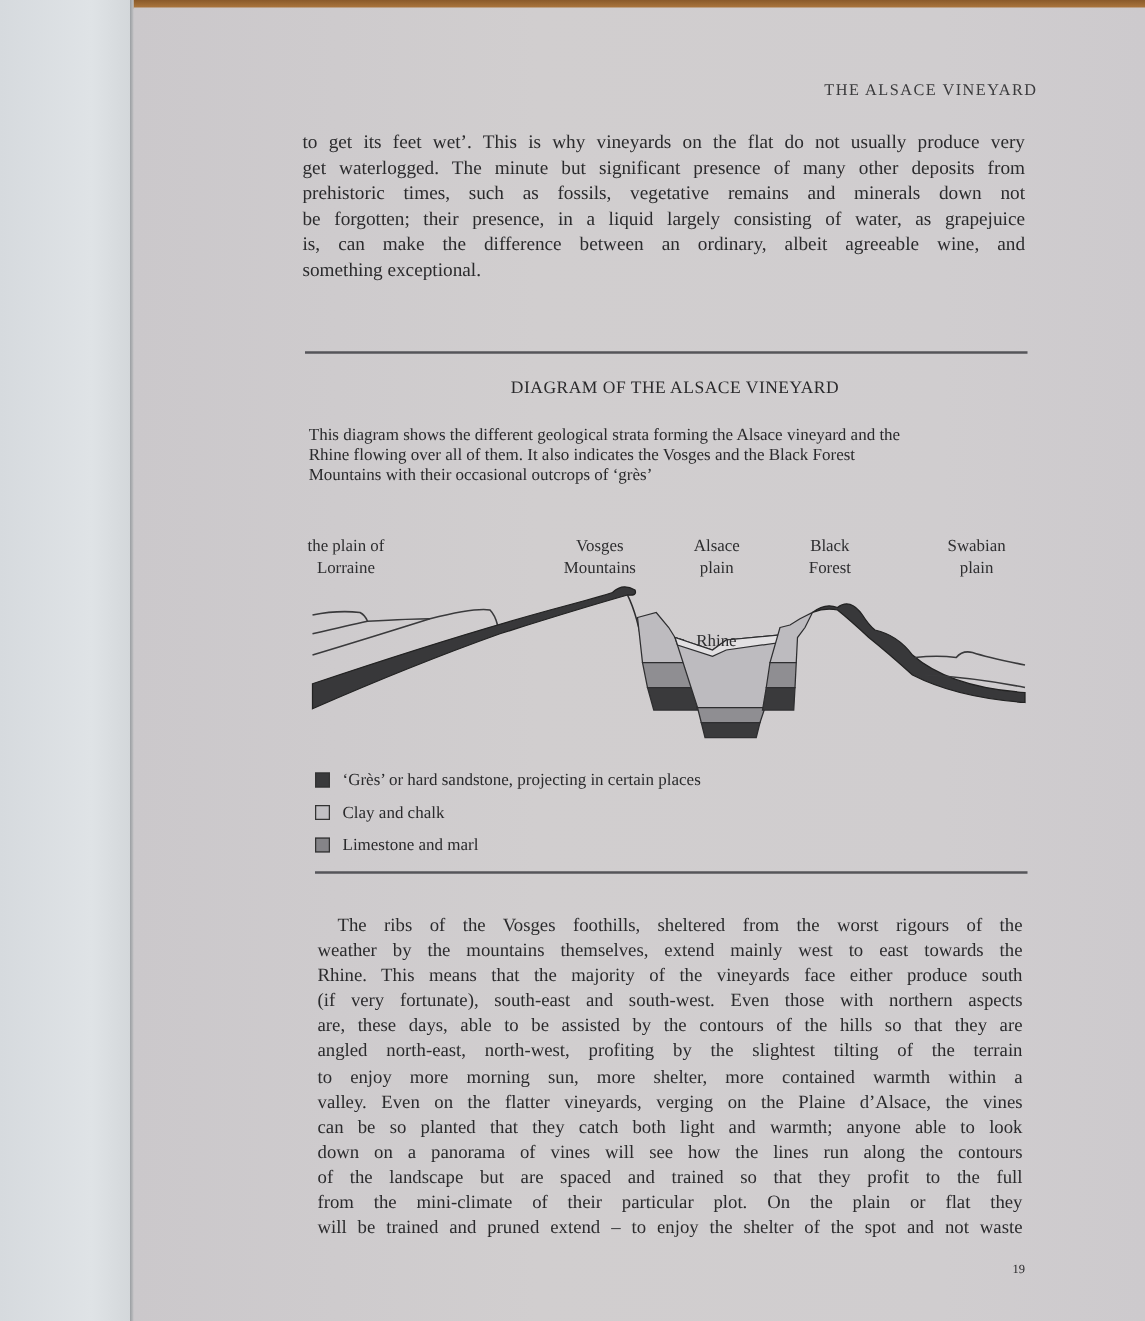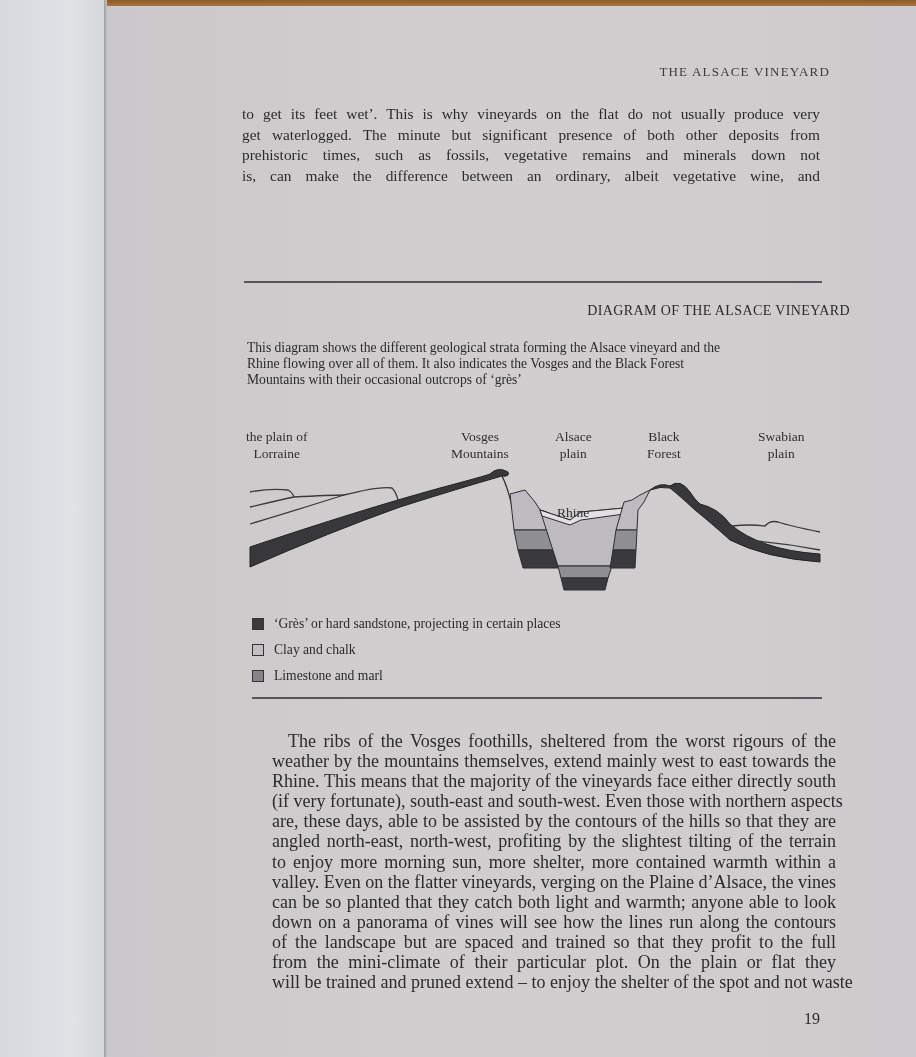--- a/index.html
+++ b/index.html
@@ -32,57 +32,59 @@
     .para {
       position: absolute; font-size: 15.4px; line-height: 20.6px; text-align: justify;
       color: #2b2b2d;
     }
     .para .line { display: block; text-align: justify; text-align-last: justify; white-space: nowrap; }
     .para .line.last { text-align-last: left; }
     .rule {
       position: absolute; height: 1.5px; background: #55555a;
     }
     .diagram-title {
-      position: absolute; left: 230px; width: 620px; top: 303px; text-align: right;
+      position: absolute; left: 230px; width: 620px; top: 303px; text-align: center;
       font-size: 14px; letter-spacing: 0.4px; color: #2a2a2c;
     }
     .caption {
       position: absolute; left: 247px; top: 340px; width: 580px;
       font-size: 13.6px; line-height: 16px; color: #2a2a2c;
     }
     .caption .line { display: block; white-space: nowrap; }
     .dlabel {
       position: absolute; font-size: 13.5px; line-height: 17px; text-align: center; color: #2e2e30;
       white-space: nowrap;
     }
     .dlabel .l { display: block; }
     svg.diagram { position: absolute; left: 240px; top: 462px; }
     .legend { position: absolute; left: 252px; top: 611px; }
     .legend-item { display: flex; align-items: center; height: 26px; font-size: 13.6px; color: #2a2a2c; }
     .swatch { width: 12px; height: 12px; border: 1.5px solid #333; margin-right: 10px; box-sizing: border-box; }
     .page-number {
-      position: absolute; left: 790px; width: 30px; top: 1010px; text-align: right; font-size: 16px; color: #2a2a2c;
+      position: absolute; left: 790px; width: 30px; top: 1010px; text-align: right; font-size: 10px; color: #2a2a2c;
     }
   </style>
 </head>
 <body>
 
 <div class="top-edge"></div>
 <div class="left-page"></div>
 <div class="gutter"></div>
 
 <div class="right-page"></div>
 
 <div class="running-head">THE ALSACE VINEYARD</div>
 
 <div class="para" style="left:242px; top:104px; width:578px;">
   <span class="line">to get its feet wet’. This is why vineyards on the flat do not usually produce very</span>
-  <span class="line">get waterlogged. The minute but significant presence of both other deposits from</span>
+  <span class="line">get waterlogged. The minute but significant presence of many other deposits from</span>
   <span class="line">prehistoric times, such as fossils, vegetative remains and minerals down not</span>
-  <span class="line">is, can make the difference between an ordinary, albeit vegetative wine, and</span>
+  <span class="line">be forgotten; their presence, in a liquid largely consisting of water, as grapejuice</span>
+  <span class="line">is, can make the difference between an ordinary, albeit agreeable wine, and</span>
+  <span class="line last">something exceptional.</span>
 </div>
 
 <div class="rule" style="left:244px; top:281px; width:578px;"></div>
 
 <div class="diagram-title">DIAGRAM OF THE ALSACE VINEYARD</div>
 
 <div class="caption">
   <span class="line">This diagram shows the different geological strata forming the Alsace vineyard and the</span>
   <span class="line">Rhine flowing over all of them. It also indicates the Vosges and the Black Forest</span>
   <span class="line">Mountains with their occasional outcrops of ‘grès’</span>
@@ -159,24 +161,24 @@
     <span>Clay and chalk</span>
   </div>
   <div class="legend-item">
     <span class="swatch" style="background:#858488;"></span>
     <span>Limestone and marl</span>
   </div>
 </div>
 
 <div class="rule" style="left:252px; top:697px; width:570px;"></div>
 
-<div class="para" style="left:272px; top:731px; width:564px; font-size:18px; line-height:20.1px;">
+<div class="para" style="left:254px; top:731px; width:564px; font-size:15px; line-height:20.1px;">
   <span class="line" style="padding-left:16px;">The ribs of the Vosges foothills, sheltered from the worst rigours of the</span>
   <span class="line">weather by the mountains themselves, extend mainly west to east towards the</span>
-  <span class="line">Rhine. This means that the majority of the vineyards face either directly south</span>
+  <span class="line">Rhine. This means that the majority of the vineyards face either produce south</span>
   <span class="line">(if very fortunate), south-east and south-west. Even those with northern aspects</span>
   <span class="line">are, these days, able to be assisted by the contours of the hills so that they are</span>
   <span class="line">angled north-east, north-west, profiting by the slightest tilting of the terrain</span>
   <span class="line">to enjoy more morning sun, more shelter, more contained warmth within a</span>
   <span class="line">valley. Even on the flatter vineyards, verging on the Plaine d’Alsace, the vines</span>
   <span class="line">can be so planted that they catch both light and warmth; anyone able to look</span>
   <span class="line">down on a panorama of vines will see how the lines run along the contours</span>
   <span class="line">of the landscape but are spaced and trained so that they profit to the full</span>
   <span class="line">from the mini-climate of their particular plot. On the plain or flat they</span>
   <span class="line">will be trained and pruned extend – to enjoy the shelter of the spot and not waste</span>

